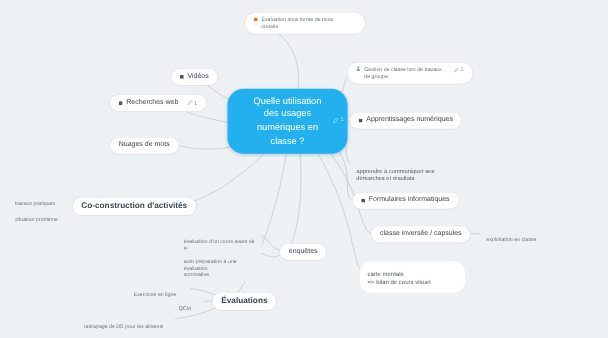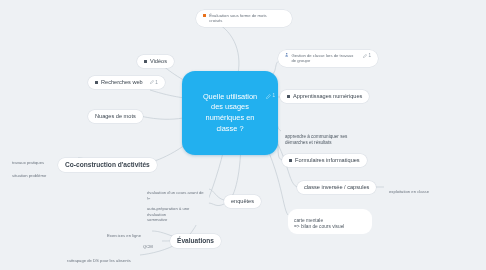--- a/index.html
+++ b/index.html
@@ -48,21 +48,21 @@
   
   .central {
     position: absolute;
     background: #22b0ef;
     border-radius: 13px;
     color: #ffffff;
     text-align: center;
     display: flex;
     align-items: center;
     justify-content: center;
-    padding: 16px 9px;
+    padding: 0 9px;
     font-size: 7.4px;
     line-height: 1.45;
     font-weight: 400;
     box-shadow: 0 1px 3px rgba(30,120,170,0.30);
   }
   .central .label { white-space: pre-line; }
 
   
   .t-main   { font-size: 6.6px; font-weight: 700; }
   .t-mid    { font-size: 5.6px; font-weight: 400; }

